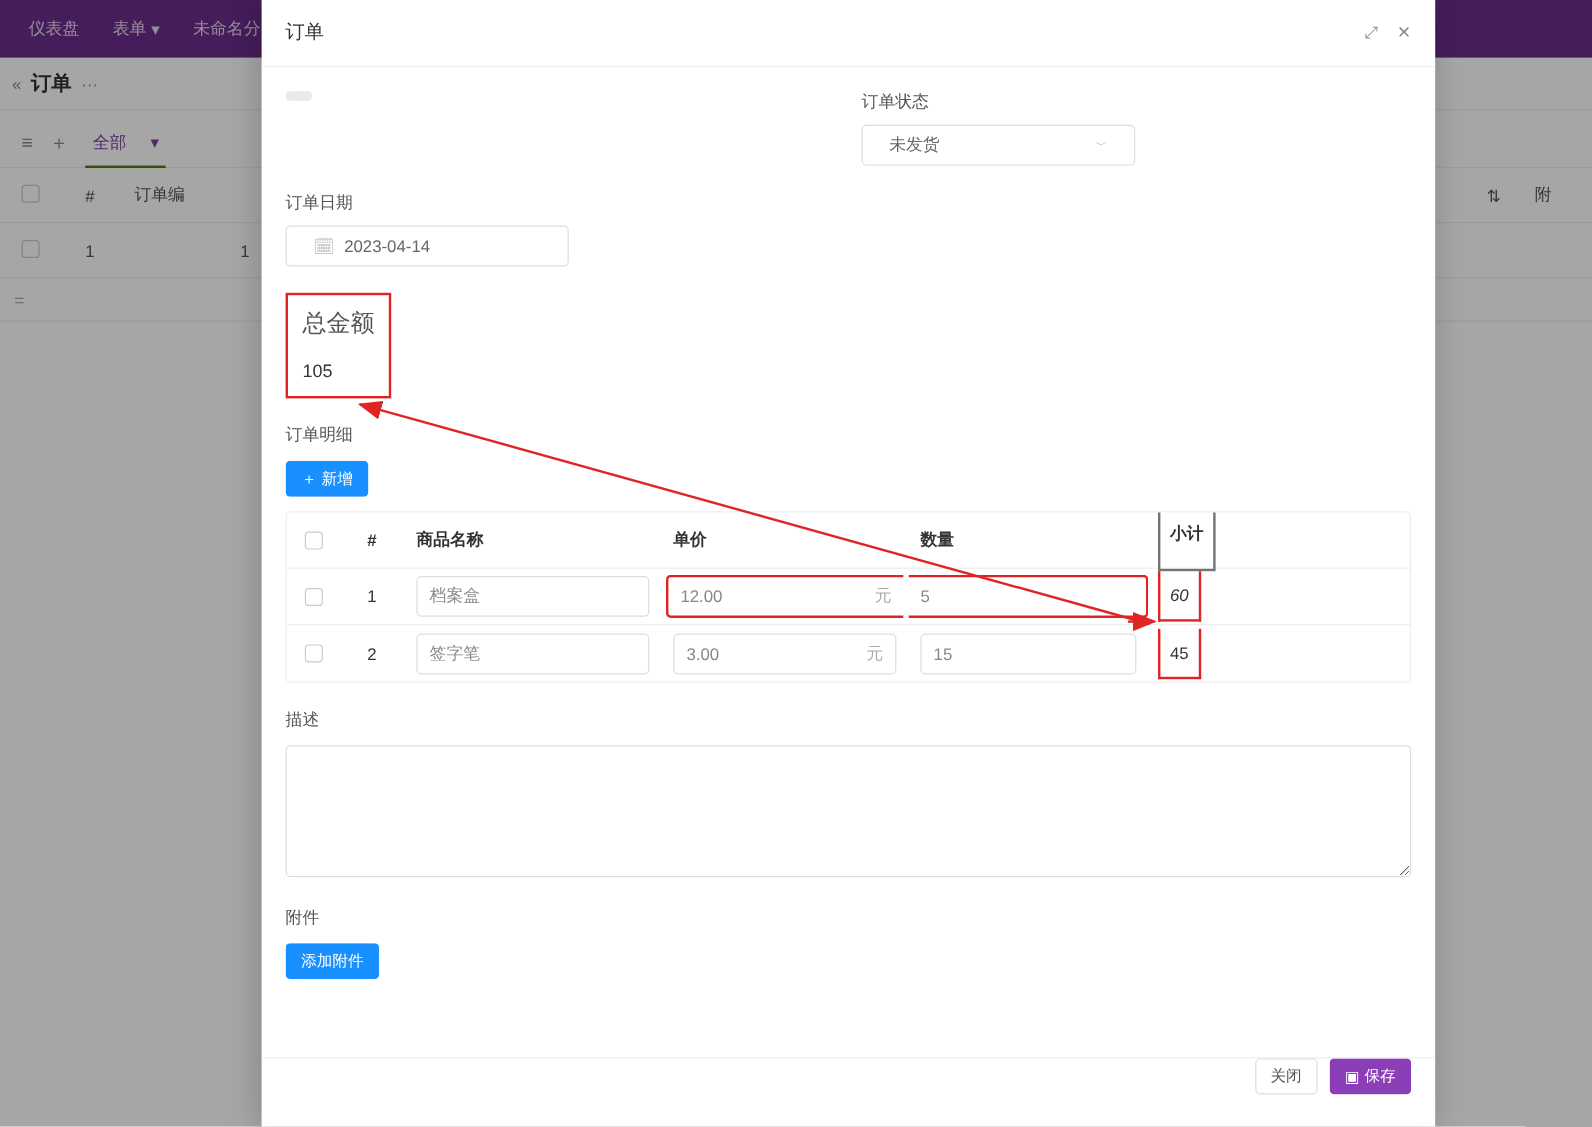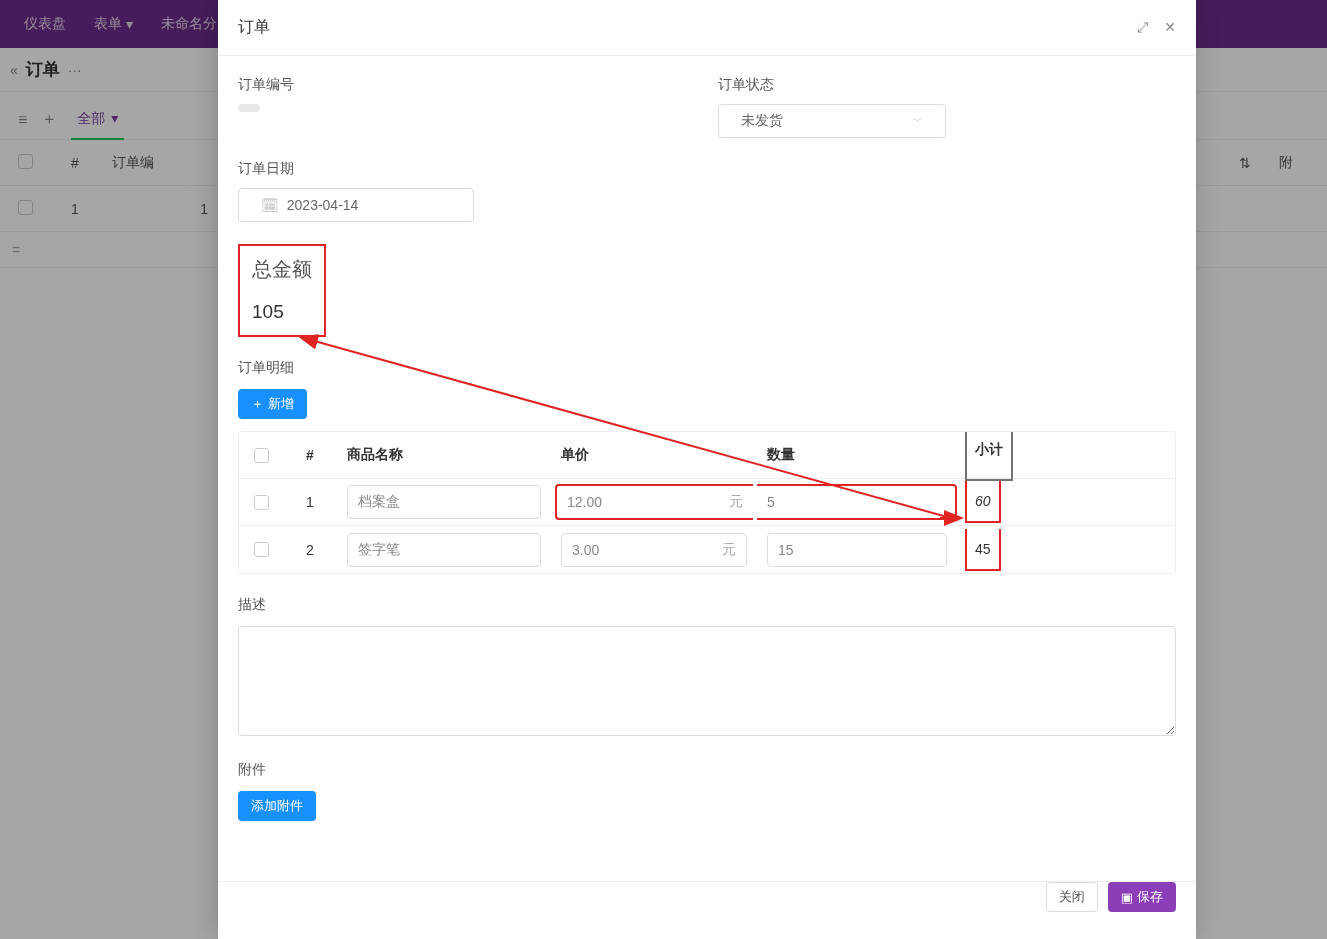--- a/index.html
+++ b/index.html
@@ -11,21 +11,21 @@
 
 
 .breadcrumb-bar { height: 44px; border-bottom: 1px solid #eee; display:flex; align-items:center; padding: 0 10px; gap: 8px; color:#555; }
 .breadcrumb-bar .bc-icon { font-size: 14px; color:#888; }
 .breadcrumb-bar .bc-title { font-size: 17px; font-weight: 600; color:#333; }
 
 
 .bg-content { padding: 0; }
 .view-tabs { display:flex; align-items:center; gap: 14px; padding: 8px 18px 0; border-bottom: 1px solid #eee; height: 48px; }
 .view-tabs .vt-icon { color:#888; font-size:16px; }
-.view-tabs .vt-active { color:#7b3fa0; border-bottom: 2px solid #22c55e; padding: 10px 6px; display:flex; align-items:flex-start; gap:6px; }
+.view-tabs .vt-active { color:#7b3fa0; border-bottom: 2px solid #4d7c0f; padding: 10px 6px; display:flex; align-items:flex-start; gap:20px; }
 .bg-table { width:100%; }
 .bg-table .hdr, .bg-table .row { display:flex; align-items:center; border-bottom:1px solid #eee; height: 46px; }
 .bg-table .cell { padding: 0 12px; color:#555; }
 .bg-table .cell.chk { width: 50px; text-align:center; }
 .bg-table .cell.idx { width: 50px; text-align:center; }
 .bg-table .cell.ordno { width: 120px; }
 .bg-table .cell.equals { width:40px; color:#aaa; }
 
 
 .dim { position:absolute; inset:0; background: rgba(0,0,0,0.35); }
@@ -44,21 +44,21 @@
 .form-field.half { width: 440px; }
 .form-field .label { color:#555; font-size:14px; margin-bottom: 10px; }
 
 .input, .select, .date-input { height: 34px; border:1px solid #ddd; border-radius: 4px; padding: 0 22px; background:#fff; color:#333; display:flex; align-items:center; }
 .select { justify-content:space-between; width: 228px; color:#666; }
 .date-input { width: 236px; gap:8px; color:#666; }
 
 
 .total-block { border: 2px solid #e02424; padding: 10px 12px 12px; width: fit-content; min-width: 70px; margin-bottom: 22px; }
 .total-block .label { color:#555; font-size:20px; margin-bottom: 18px; }
-.total-block .val { font-size:19px; color:#333; }
+.total-block .val { font-size:15px; color:#333; }
 
 
 .section-label { color:#555; font-size:14px; margin-bottom: 12px; }
 
 
 .btn { display:inline-flex; align-items:center; justify-content:center; height: 30px; padding: 0 12px; border-radius:4px; font-size:13px; cursor:pointer; border:1px solid transparent; gap:4px; }
 .btn-primary { background:#1890ff; color:#fff; }
 .btn-purple { background:#8c3db8; color:#fff; }
 .btn-default { background:#fff; color:#555; border:1px solid #ddd; }
 
@@ -148,21 +148,20 @@
     <div class="mh-actions">
       <span class="act">⤢</span>
       <span class="act">✕</span>
     </div>
   </div>
 
   <div class="modal-body">
 
     <div class="form-grid">
       <div class="form-field half">
-        <div class="label">订单编号</div>
         <div style="height:14px;">
             <div style="width:22px;height:8px;background:#e9e9e9;border-radius:4px;"></div>
           </div>
       </div>
       <div class="form-field half">
         <div class="label">订单状态</div>
         <div class="select">
           <span>未发货</span>
           <span class="chev">﹀</span>
         </div>

